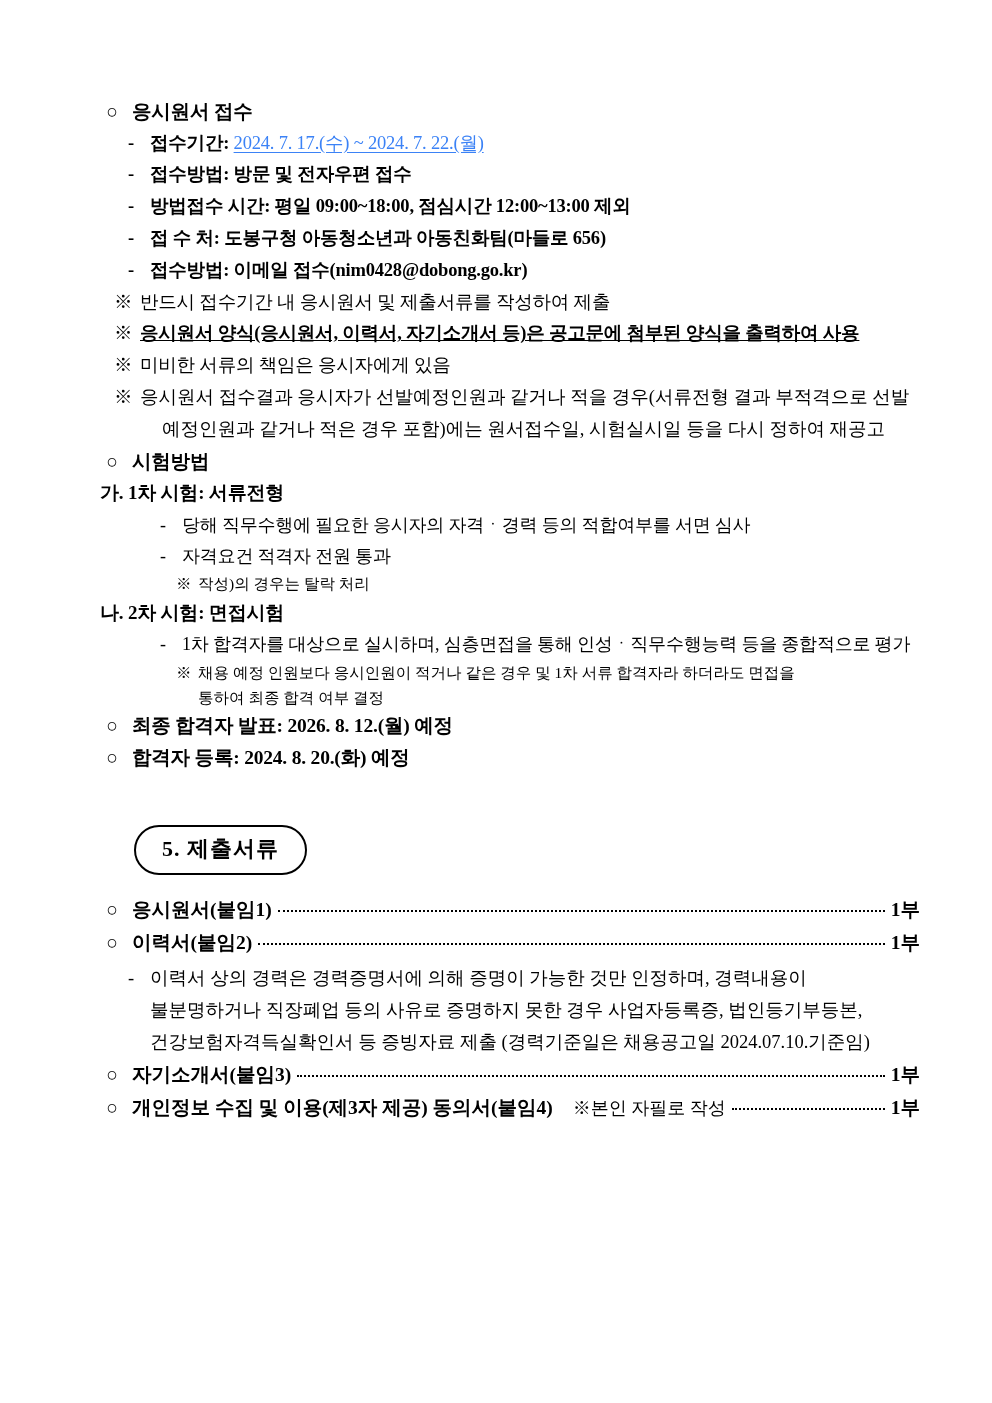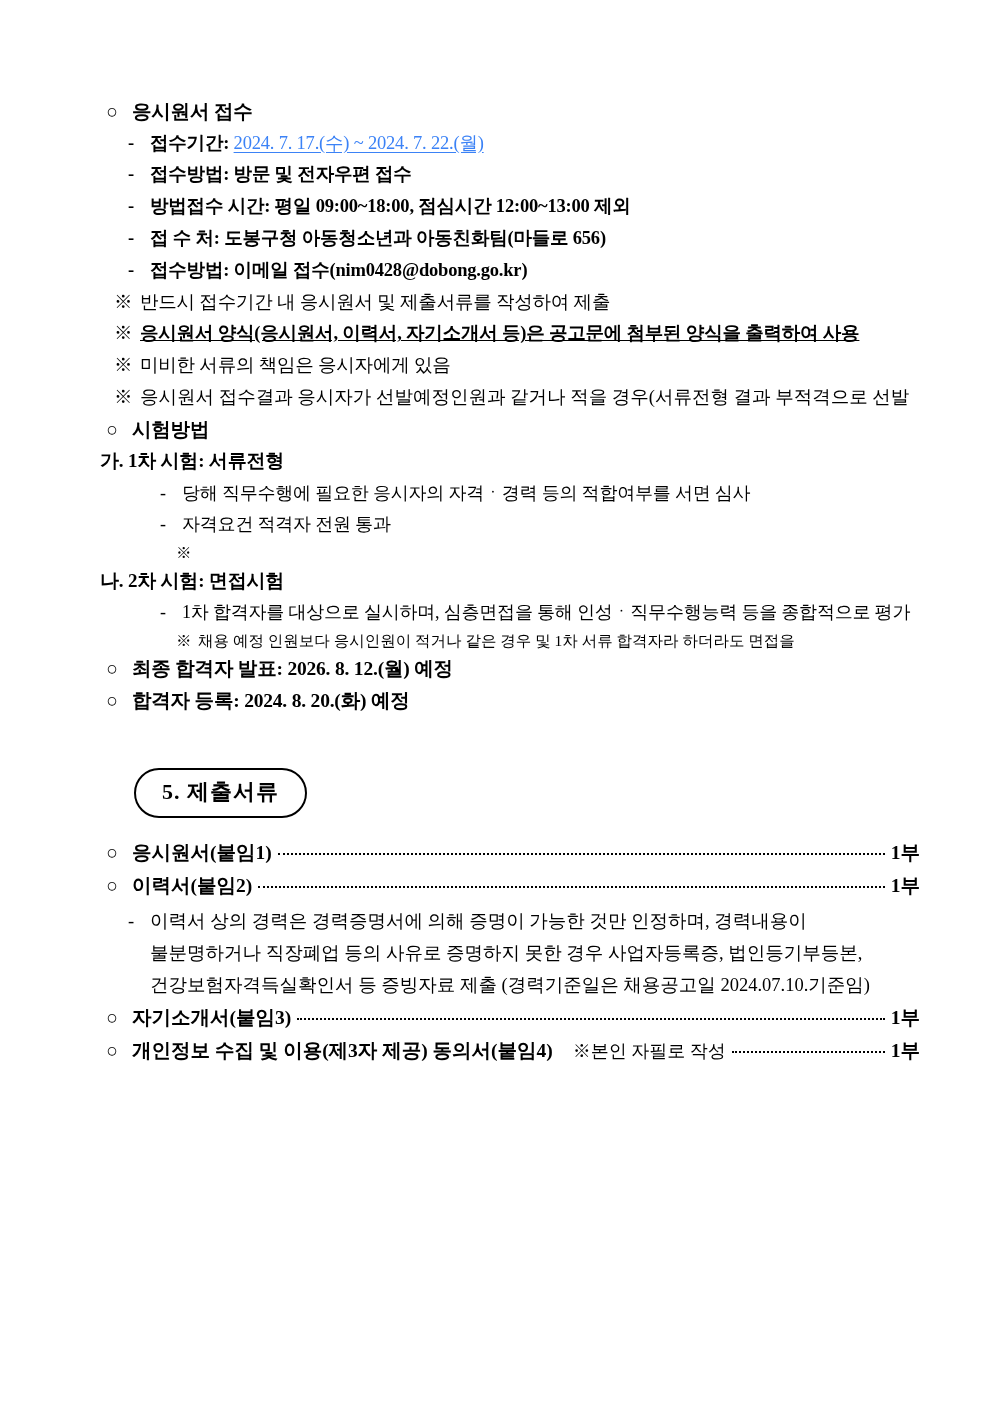--- a/index.html
+++ b/index.html
@@ -208,20 +208,21 @@
 
   <div class="row line lv-note">
     <span class="marker">※</span>
     <span class="content">미비한 서류의 책임은 응시자에게 있음</span>
   </div>
 
   <div class="row lv-note wrap">
     <span class="marker">※</span>
     <span class="content">
       <span>응시원서 접수결과 응시자가 선발예정인원과 같거나 적을 경우(서류전형 결과 부적격으로 선발</span>
+      <span class="l2">예정인원과 같거나 적은 경우 포함)에는 원서접수일, 시험실시일 등을 다시 정하여 재공고</span>
     </span>
   </div>
 
   <div class="row line lv-circle">
     <span class="marker">○</span>
     <span class="content">시험방법</span>
   </div>
 
   <div class="line lv-ganada">가. 1차 시험: 서류전형</div>
 
@@ -231,34 +232,36 @@
   </div>
 
   <div class="row line lv-dash2">
     <span class="marker">-</span>
     <span class="content">자격요건 적격자 전원 통과</span>
   </div>
 
   <div class="row lv-note-sm">
     <span class="marker">※</span>
     <span class="content">
+      <span class="l2">작성)의 경우는 탈락 처리</span>
     </span>
   </div>
 
   <div class="line lv-ganada">나. 2차 시험: 면접시험</div>
 
   <div class="row line lv-dash2">
     <span class="marker">-</span>
     <span class="content">1차 합격자를 대상으로 실시하며, 심층면접을 통해 인성ㆍ직무수행능력 등을 종합적으로 평가</span>
   </div>
 
   <div class="row lv-note-sm">
     <span class="marker">※</span>
     <span class="content">
       <span>채용 예정 인원보다 응시인원이 적거나 같은 경우 및 1차 서류 합격자라 하더라도 면접을</span>
+      <span class="l2">통하여 최종 합격 여부 결정</span>
     </span>
   </div>
 
   <div class="row line lv-circle">
     <span class="marker">○</span>
     <span class="content">최종 합격자 발표: 2026. 8. 12.(월) 예정</span>
   </div>
 
   <div class="row line lv-circle">
     <span class="marker">○</span>

